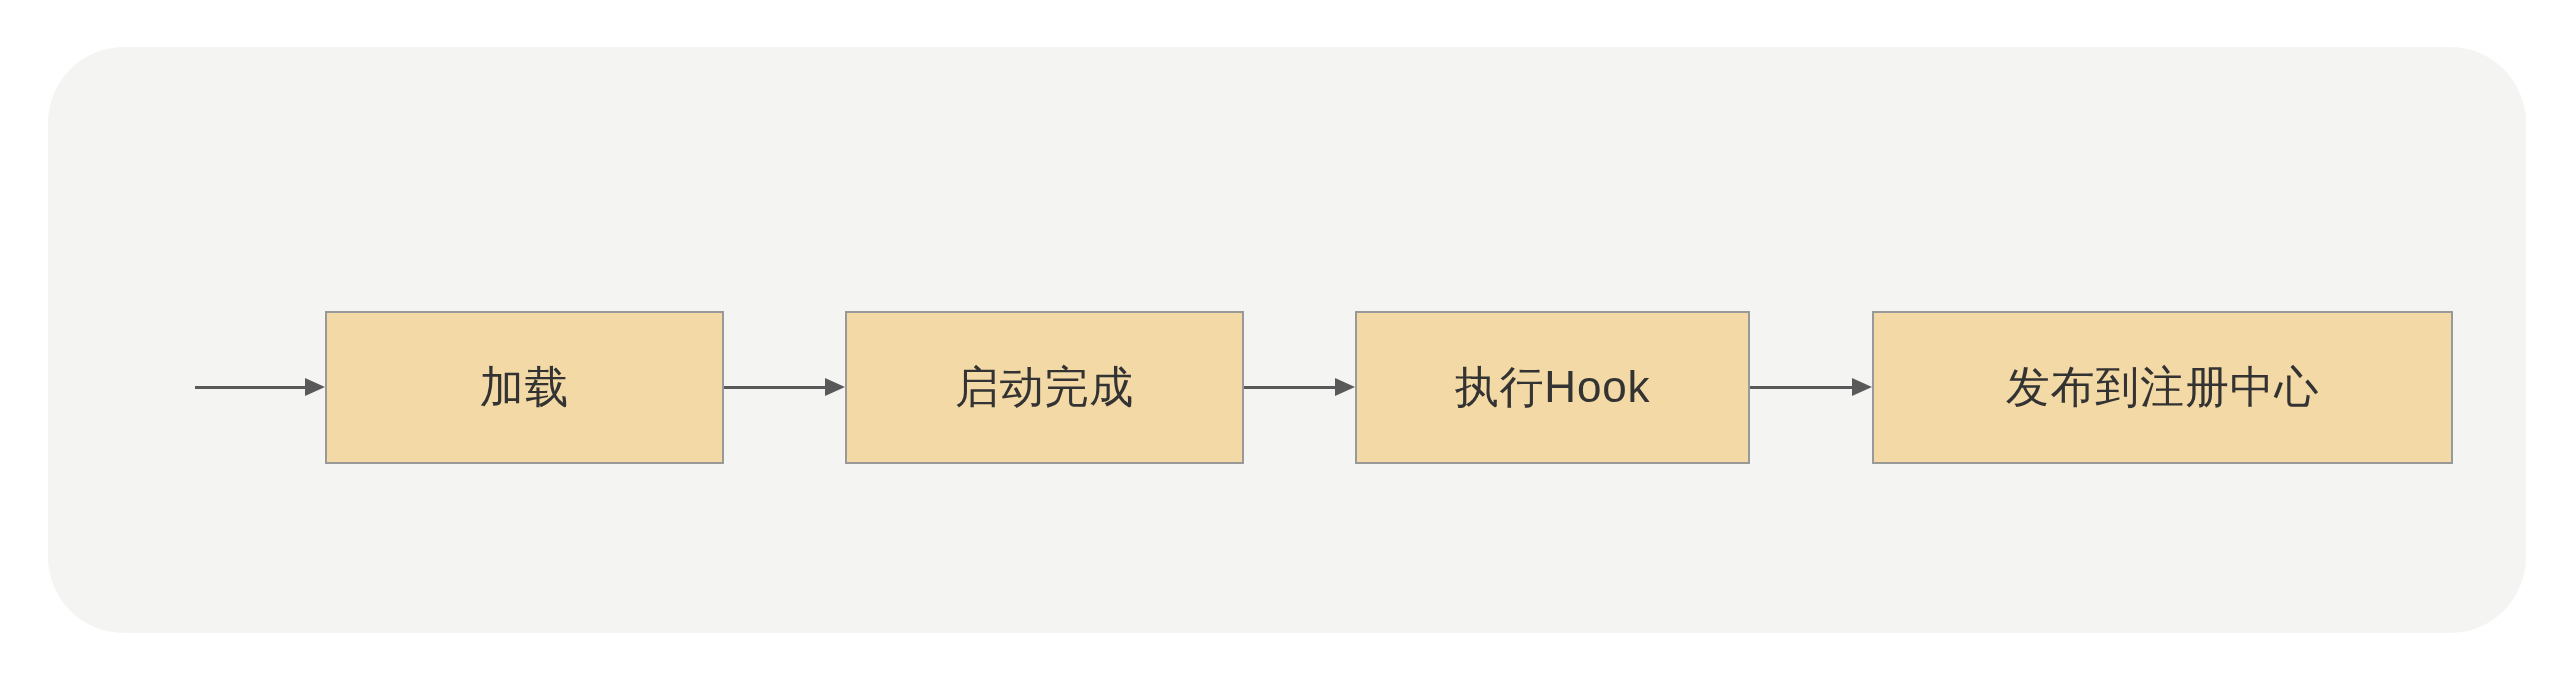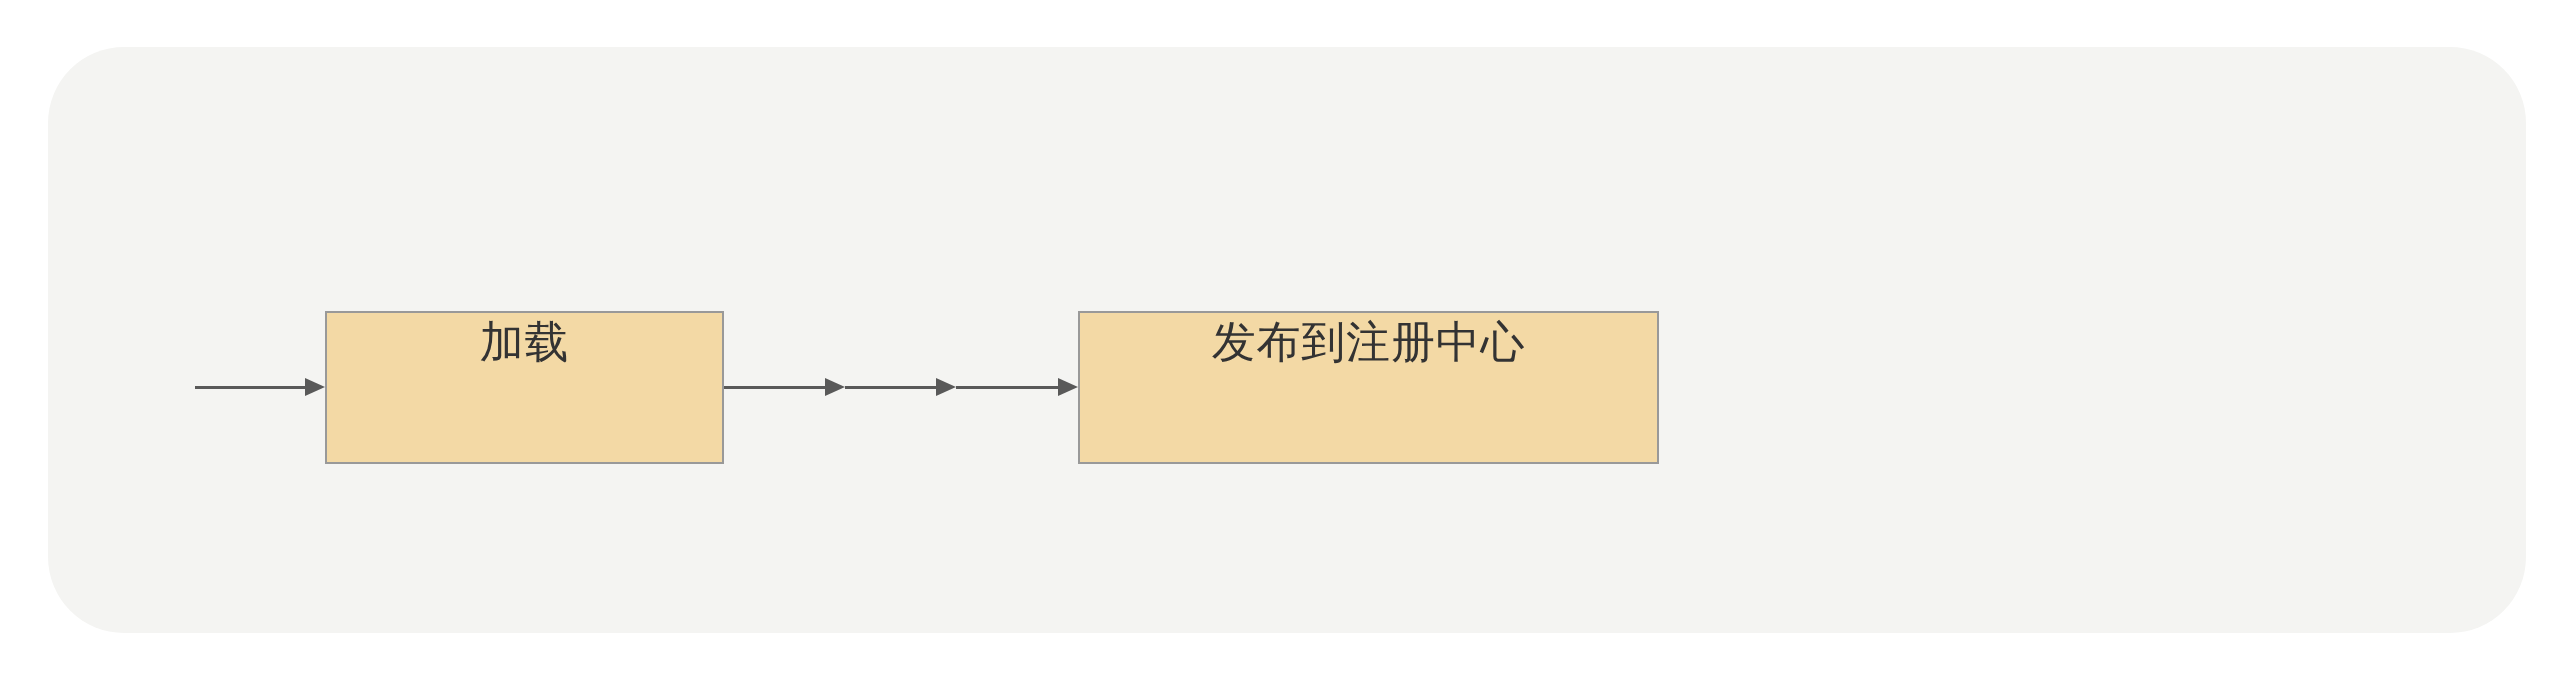--- a/index.html
+++ b/index.html
@@ -31,21 +31,21 @@
     top: 264px;
     height: 153px;
     display: flex;
     align-items: center;
   }
   .node {
     height: 153px;
     background: #f3d9a5;
     border: 2.3px solid #999999;
     display: flex;
-    align-items: flex-start;
+    align-items: center;
     justify-content: center;
     flex: 0 0 auto;
   }
   .node span {
     font-size: 44px;
     color: #333333;
     letter-spacing: 0.8px;
     white-space: nowrap;
   }
   .edge {
@@ -81,26 +81,32 @@
 
       <div class="node" style="width:399px">
         <span>加载</span>
       </div>
 
       <div class="edge" style="width:121px">
         <div class="line"></div>
         <div class="head"></div>
       </div>
 
+      <div class="node" style="width:399px">
+        <span>启动完成</span>
+      </div>
 
       <div class="edge" style="width:111px">
         <div class="line"></div>
         <div class="head"></div>
       </div>
 
+      <div class="node" style="width:395px">
+        <span>执行Hook</span>
+      </div>
 
       <div class="edge" style="width:122px">
         <div class="line"></div>
         <div class="head"></div>
       </div>
 
       <div class="node" style="width:581px">
         <span>发布到注册中心</span>
       </div>
 

